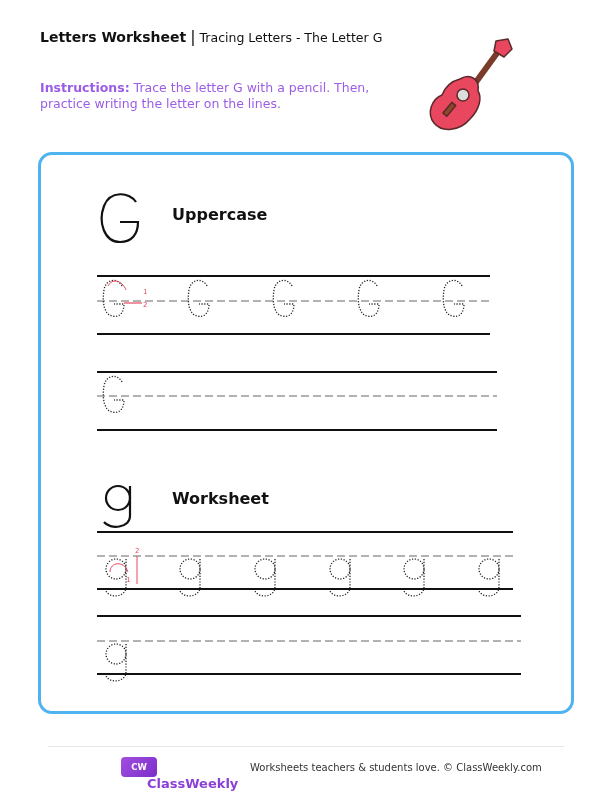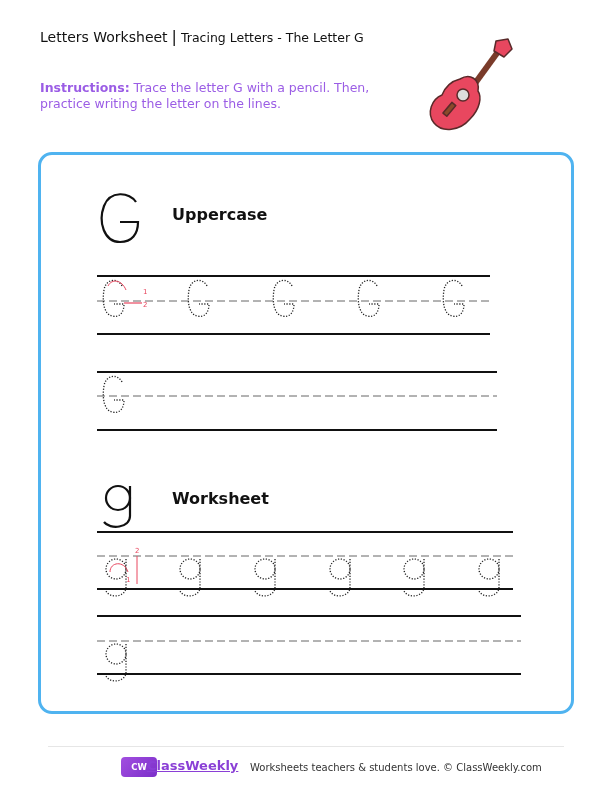--- a/index.html
+++ b/index.html
@@ -1,30 +1,30 @@
 <!DOCTYPE html>
 <html><head>
 <meta charset="utf-8">
 <style>
   html,body{margin:0;padding:0;background:#fff;}
   body{width:612px;height:792px;position:relative;overflow:hidden;font-family:"DejaVu Sans","Liberation Sans",sans-serif;}
   .title{position:absolute;left:40px;top:27px;font-size:14px;color:#111;white-space:nowrap;}
-  .title b{font-weight:400;font-size:14px;}
+  .title b{font-weight:700;font-size:14px;}
   .title .sep{font-size:16px;margin:0 4px 0 4px;}
   .title .sub{font-size:12.5px;}
   .instr{position:absolute;left:40px;top:80px;width:340px;font-size:12.5px;line-height:16px;color:#9b5de5;}
   .instr b{font-weight:700;}
   .uke{position:absolute;left:420px;top:35px;width:100px;height:100px;}
   .frame{position:absolute;left:38px;top:152px;width:536px;height:562px;border:3px solid #4fb3f0;border-radius:14px;box-sizing:border-box;}
   .bigG{position:absolute;left:96px;top:190px;}
   .label{position:absolute;font-size:16px;color:#111;font-weight:600;}
   .rows{position:absolute;left:0;top:0;width:612px;height:792px;}
   .footer-line{position:absolute;left:48px;top:746px;width:516px;height:1px;background:#e6e6e6;}
   .cw{position:absolute;left:121px;top:757px;width:36px;height:20px;border-radius:4px;background:linear-gradient(135deg,#a24ee0,#7b2fc9);color:#fff;font-size:8.5px;font-weight:700;display:flex;align-items:center;justify-content:center;}
-  .brand{position:absolute;left:147px;top:758px;font-size:13px;font-weight:700;color:#8a3fd6;text-decoration:underline;}
+  .brand{position:absolute;left:147px;top:776px;font-size:13px;font-weight:700;color:#8a3fd6;}
   .tag{position:absolute;left:250px;top:762px;font-size:10px;color:#333;white-space:nowrap;}
 </style>
 </head>
 <body>
 
 <div class="title">
   <b>Letters Worksheet</b><span class="sep">|</span><span class="sub">Tracing Letters - The Letter G</span>
 </div>
 
 <div class="instr">

